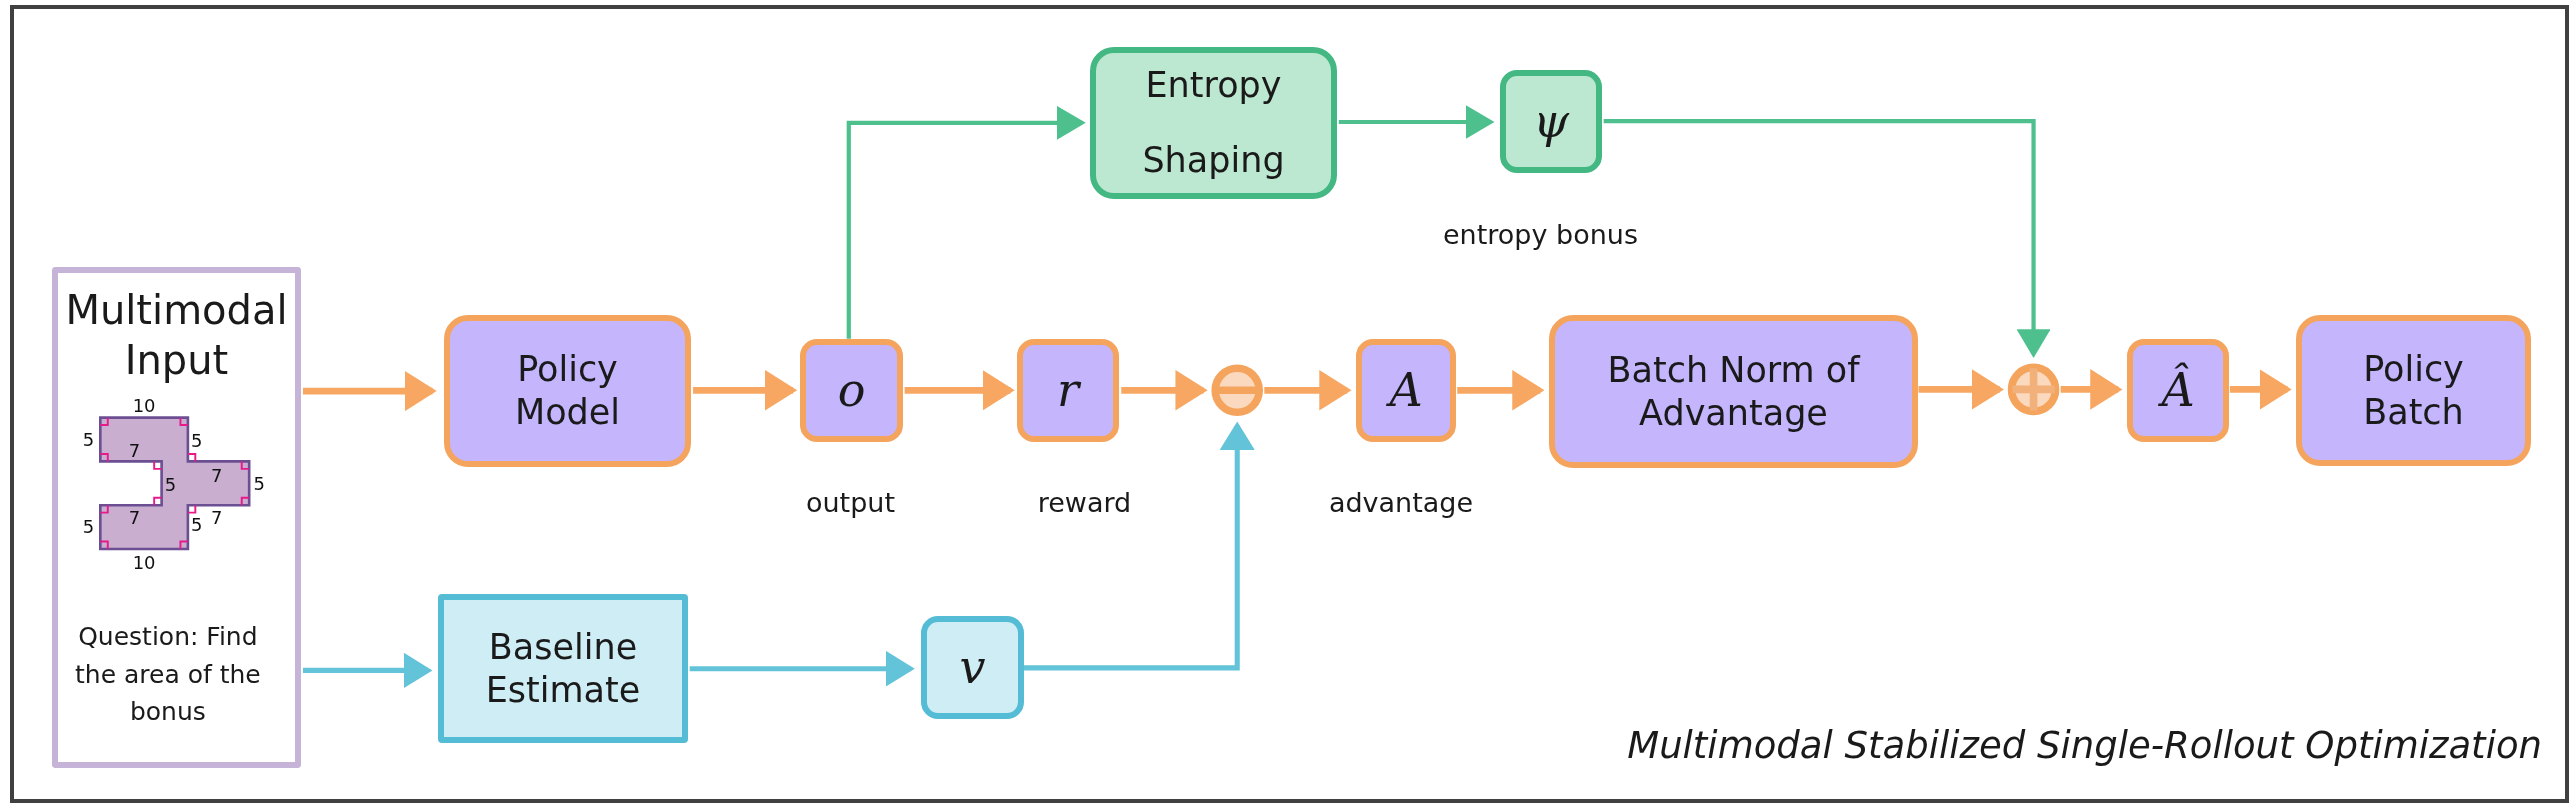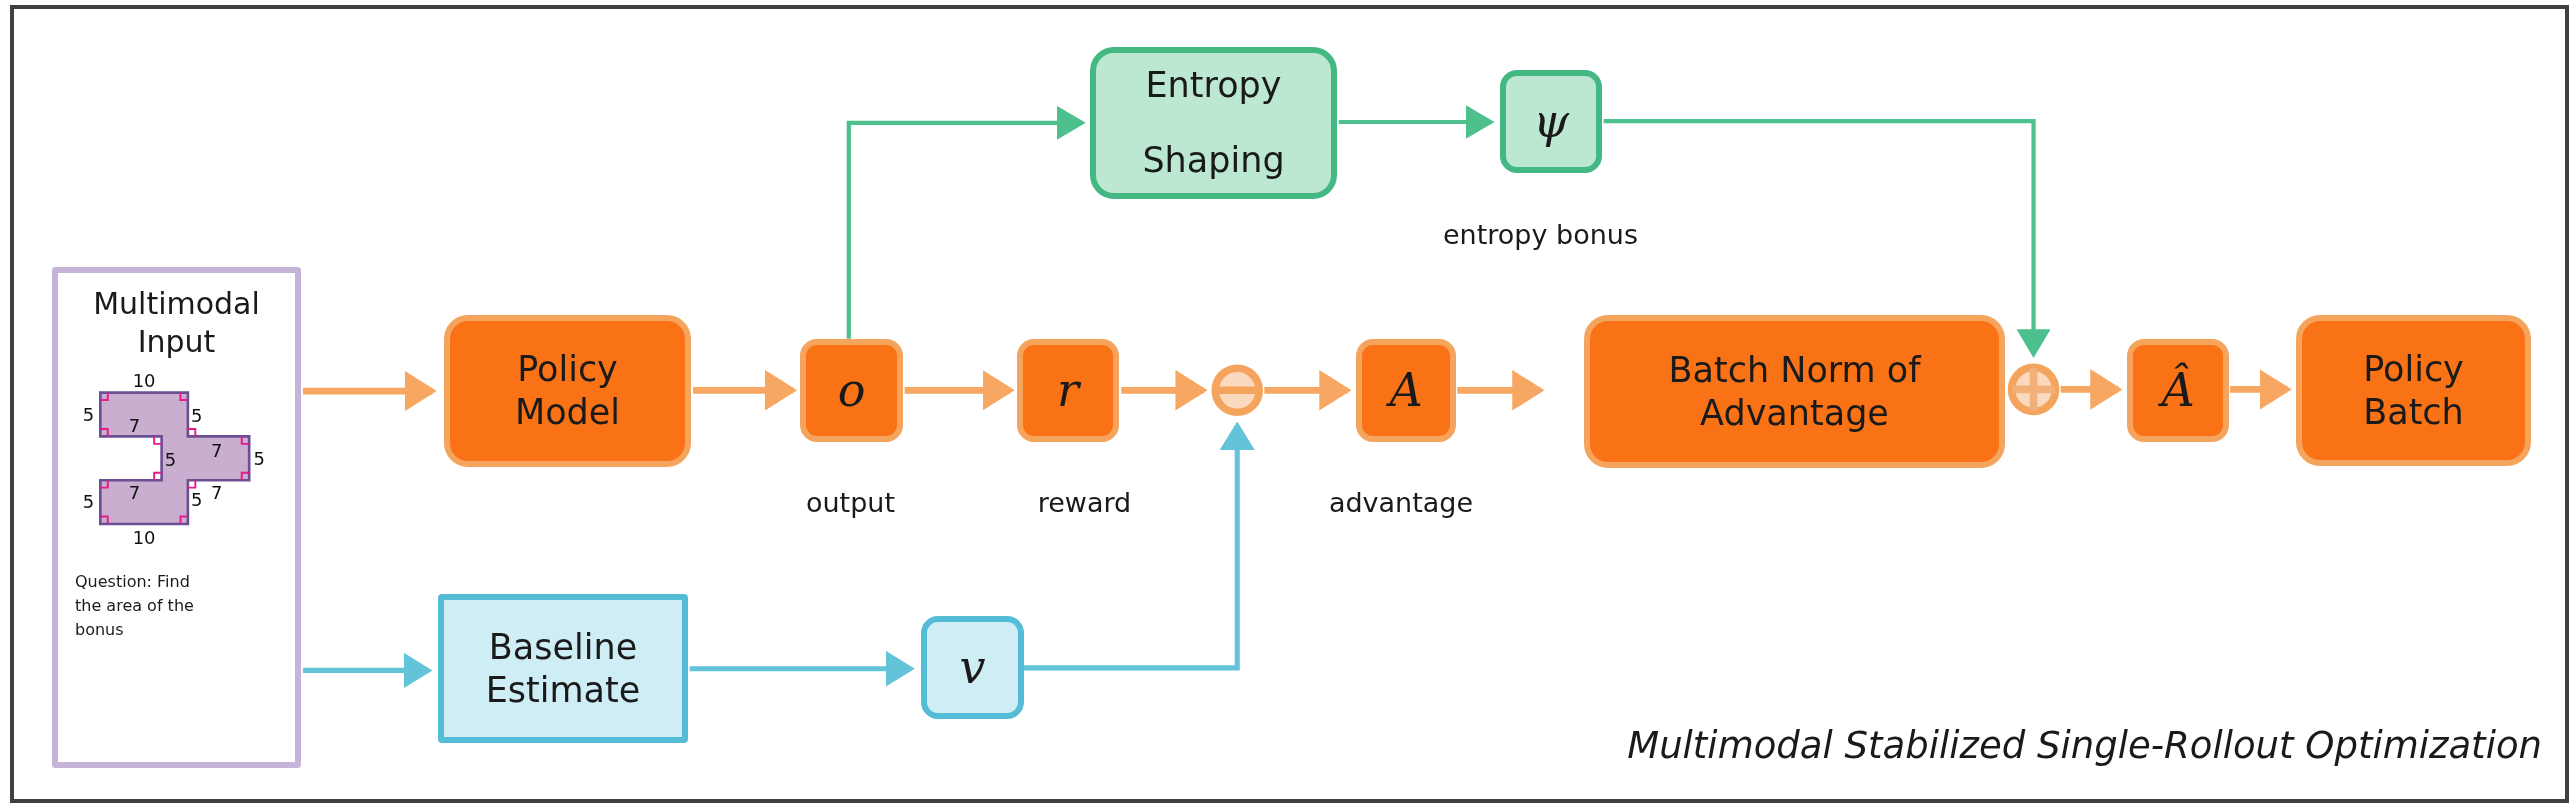--- a/index.html
+++ b/index.html
@@ -2,30 +2,30 @@
 <html style="font-size:13.5px"><head>
 <meta charset="utf-8">
 <style>
   html,body{margin:0;padding:0;background:#ffffff;}
   .stage{position:relative;width:2576px;height:811px;background:#ffffff;overflow:hidden;
          font-family:"DejaVu Sans","Liberation Sans",sans-serif;color:#1a1a1a;}
   .frame{position:absolute;left:10.2px;top:5.1px;right:6.8px;bottom:8.5px;border:4.2px solid #404040;pointer-events:none;}
   .wires{position:absolute;left:0;top:0;width:2576px;height:811px;}
   .box{position:absolute;box-sizing:border-box;display:flex;flex-direction:column;align-items:center;
        justify-content:center;text-align:center;line-height:1.22;font-size:35px;}
-  .orange{border:6px solid #F5A45D;background:#f97316;border-radius:24px;}
+  .orange{border:6px solid #F5A45D;background:#c4b5fd;border-radius:24px;}
   .green{border:6px solid #44B883;background:#BCE8D1;border-radius:24px;gap:32px;}
   .blue{border:6px solid #54BCD5;background:#CFEDF5;border-radius:4px;}
   .small{border-radius:17px;font-family:"DejaVu Serif","Liberation Serif",serif;font-style:italic;font-size:46px;}
   .purple-panel{border:6.8px solid #C6B4D8;background:#ffffff;border-radius:3.4px;
        display:flex;flex-direction:column;align-items:center;justify-content:flex-start;}
   .elabel{position:absolute;font-size:27px;text-align:center;}
   .caption{position:absolute;right:34px;top:724px;font-size:37px;font-style:italic;}
-  .in-title{margin-top:12px;font-size:30px;line-height:1.25;text-align:center;}
-  .in-question{align-self:flex-start;text-align:left;font-size:16px;line-height:1.5;padding:0 0 0 17px;margin-top:9px;}
+  .in-title{margin-top:12px;font-size:40px;line-height:1.25;text-align:center;}
+  .in-question{align-self:flex-start;text-align:center;font-size:25px;line-height:1.5;padding:0 0 0 17px;margin-top:32px;}
   .figwrap{margin-top:8.5px;}
   .figtext{font-family:"DejaVu Sans","Liberation Sans",sans-serif;fill:#111;}
 </style>
 </head>
 <body>
 
 <div class="stage">
 
   <svg class="wires" viewBox="0 0 3044 958">
     <defs>
@@ -131,21 +131,21 @@
   </div>
 
   <div class="box orange small" style="left:1017px;top:339px;width:102px;height:103px;">
     <span>r</span>
   </div>
 
   <div class="box orange small" style="left:1356px;top:339px;width:100px;height:103px;">
     <span>A</span>
   </div>
 
-  <div class="box orange" style="left:1584px;top:315px;width:421px;height:153px;">
+  <div class="box orange" style="left:1549px;top:315px;width:369px;height:153px;">
     <div>Batch Norm of</div>
     <div>Advantage</div>
   </div>
 
   <div class="box orange small" style="left:2127px;top:339px;width:102px;height:103px;">
     <span>Â</span>
   </div>
 
   <div class="box orange" style="left:2296px;top:315px;width:235px;height:151px;">
     <div>Policy</div>

